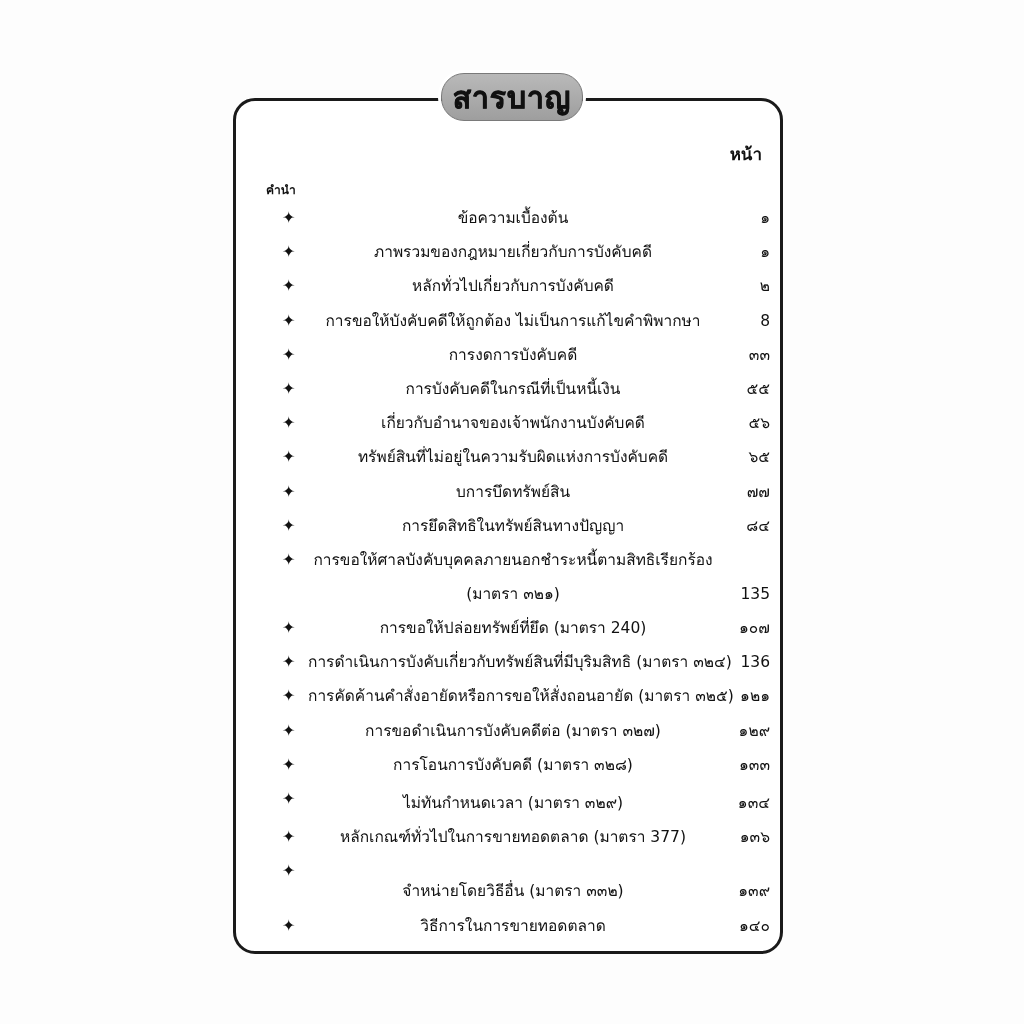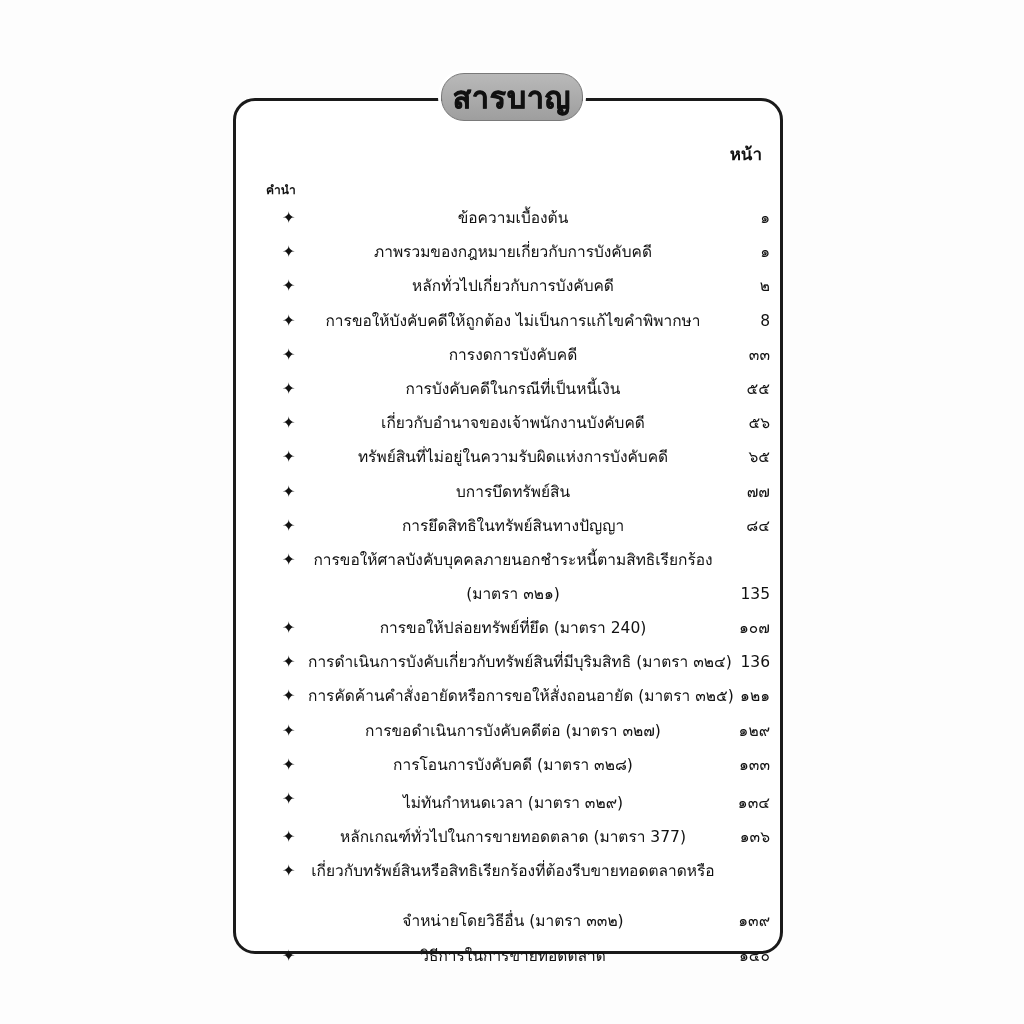--- a/index.html
+++ b/index.html
@@ -247,21 +247,20 @@
       <div class="toc-row" style="margin-bottom: 4.2px;">
         <span class="bullet">✦</span>
         <span class="text">
           <span class="line">หลักเกณฑ์ทั่วไปในการขายทอดตลาด  (มาตรา  377)</span>
         </span>
         <span class="num">๑๓๖</span>
       </div>
       <div class="toc-row" style="margin-bottom: 4.2px;">
         <span class="bullet">✦</span>
         <span class="text">
-          <span class="line">เกี่ยวกับทรัพย์สินหรือสิทธิเรียกร้องที่ต้องรีบขายทอดตลาดหรือ</span>
           <span class="line" style="margin-top: 20px;">จำหน่ายโดยวิธีอื่น  (มาตรา  ๓๓๒)</span>
         </span>
         <span class="num">๑๓๙</span>
       </div>
       <div class="toc-row" style="margin-bottom: 4.2px;">
         <span class="bullet">✦</span>
         <span class="text">
           <span class="line">วิธีการในการขายทอดตลาด</span>
         </span>
         <span class="num">๑๔๐</span>

